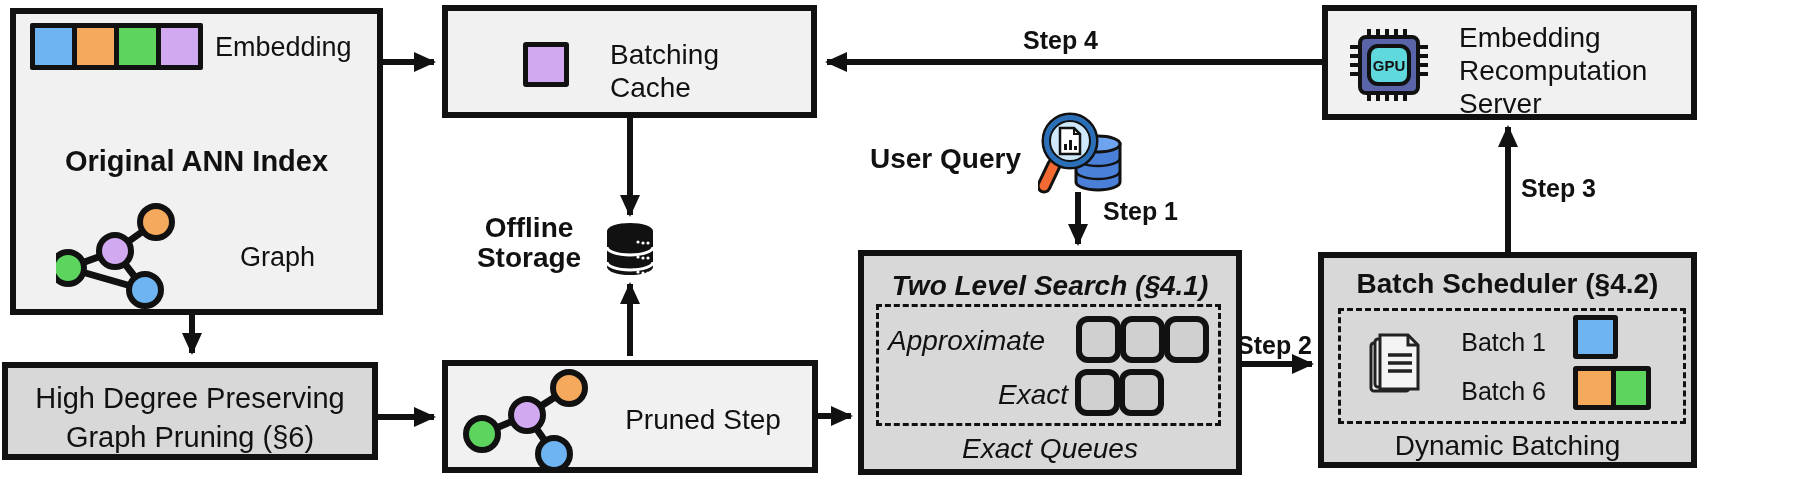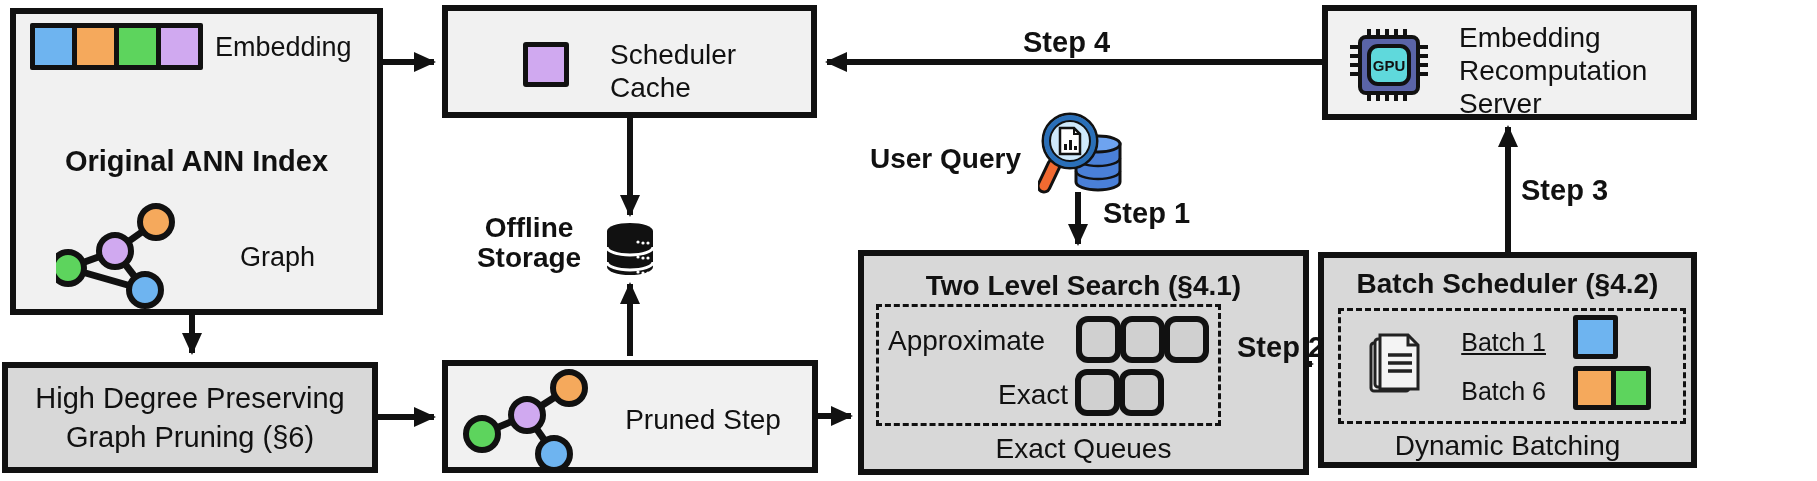--- a/index.html
+++ b/index.html
@@ -13,21 +13,21 @@
     position:relative; width:1817px; height:481px; background:var(--canvas_bg);
     font-family:"Liberation Sans", sans-serif; color:#111; overflow:hidden;
   }
   .box{position:absolute; border:6px solid var(--line); box-sizing:border-box;}
   .light{background:var(--light_box_bg);}
   .dark{background:var(--dark_box_bg);}
   .abs{position:absolute;}
   .bold{font-weight:bold;}
   .t27{font-size:27px; line-height:31px;}
   .t28{font-size:28px; line-height:32px;}
-  .step{position:absolute; font-size:29px; font-weight:bold; white-space:nowrap;}
+  .step{position:absolute; font-size:25px; font-weight:bold; white-space:nowrap;}
   #arrow-layer{position:absolute; left:0; top:0; pointer-events:none;}
 
   
   .embed-strip{display:flex; gap:5px; background:#111; padding:5px; border-radius:2px;}
   .embed-strip .cell{width:37px; height:37px;}
   .c-blue{background:var(--embed_blue);} .c-orange{background:var(--embed_orange);}
   .c-green{background:var(--embed_green);} .c-purple{background:var(--embed_purple);}
 
   
   .sq{border:5px solid var(--line); border-radius:3px; box-sizing:border-box;}
@@ -88,21 +88,21 @@
         <circle cx="59" cy="51" r="16" style="fill:var(--embed_purple)"></circle>
         <circle cx="12" cy="68" r="16" style="fill:var(--embed_green)"></circle>
         <circle cx="89" cy="90" r="16" style="fill:var(--embed_blue)"></circle>
       </g>
     </svg>
     <div class="abs t27 nowrap" style="left:224px; top:228px;">Graph</div>
   </div>
 
   <div class="box light" style="left:442px; top:5px; width:375px; height:113px;">
     <div class="abs sq c-purple" style="left:75px; top:31px; width:46px; height:45px;"></div>
-    <div class="abs t28" style="left:162px; top:27px; width:175px; line-height:33px;">Scheduler Cache</div>
+    <div class="abs t28" style="left:162px; top:27px; width:175px; line-height:33px;">Batching Cache</div>
   </div>
 
   <div class="box light" style="left:1322px; top:5px; width:375px; height:115px;">
     <svg class="abs" style="left:22px; top:18px;" width="78" height="72" viewBox="0 0 78 72">
       <g fill="#111">
         <rect x="17" y="0" width="4" height="10"></rect>
           <rect x="26" y="0" width="4" height="10"></rect>
         <rect x="35" y="0" width="4" height="10"></rect>
           <rect x="44" y="0" width="4" height="10"></rect>
         <rect x="53" y="0" width="4" height="10"></rect>
@@ -138,21 +138,21 @@
         <circle cx="43" cy="23" r="1.6"></circle>
       <circle cx="33" cy="37" r="1.6"></circle>
         <circle cx="38" cy="38" r="1.6"></circle>
         <circle cx="43" cy="38" r="1.6"></circle>
       <circle cx="33" cy="52" r="1.6"></circle>
         <circle cx="38" cy="53" r="1.6"></circle>
         <circle cx="43" cy="53" r="1.6"></circle>
     </g>
   </svg>
 
-  <div class="box dark" style="left:2px; top:362px; width:376px; height:111px;">
+  <div class="box dark" style="left:2px; top:362px; width:376px; height:98px;">
     <div class="abs center" style="left:0; top:11px; width:100%; font-size:29px; line-height:39px;">
       <div>High Degree Preserving</div>
       <div>Graph Pruning (§6)</div>
     </div>
   </div>
 
   <div class="box light" style="left:442px; top:360px; width:376px; height:113px;">
     <svg class="abs" style="left:12px; top:0px;" width="132" height="106" viewBox="0 0 132 106">
       <g stroke="#111" stroke-width="7">
         <line x1="109" y1="22" x2="67" y2="49"></line>
@@ -162,21 +162,21 @@
       <g stroke="#111" stroke-width="6">
         <circle cx="109" cy="22" r="16" style="fill:var(--embed_orange)"></circle>
         <circle cx="67" cy="49" r="16" style="fill:var(--embed_purple)"></circle>
         <circle cx="22" cy="68" r="16" style="fill:var(--embed_green)"></circle>
         <circle cx="94" cy="88" r="16" style="fill:var(--embed_blue)"></circle>
       </g>
     </svg>
     <div class="abs t28 center" style="left:150px; top:38px; width:210px;">Pruned Step</div>
   </div>
 
-  <div class="box dark" style="left:858px; top:250px; width:451px; height:225px;">
+  <div class="box dark" style="left:858px; top:250px; width:384px; height:225px;font-style:italic;">
     <div class="abs t28 bold center" style="left:0; top:14px; width:100%;">Two Level Search (§4.1)</div>
     <div class="dashed" style="left:12px; top:48px; width:345px; height:122px;">
       <div class="abs t28" style="left:9px; top:18px;">Approximate</div>
       <div class="abs slots" style="left:197px; top:9px;">
         <div class="slot"></div>
         <div class="slot"></div>
         <div class="slot"></div>
       </div>
       <div class="abs t28" style="left:9px; top:72px; width:180px; text-align:right;">Exact</div>
       <div class="abs slots" style="left:196px; top:62px;">
@@ -196,21 +196,21 @@
           <rect x="8" y="6" width="38" height="48" rx="3"></rect>
           <path d="M13,2 h28 l10,10 v44 h-38 z"></path>
         </g>
         <path d="M41,2 v10 h10" fill="none" stroke="#222" stroke-width="3"></path>
         <g stroke="#222" stroke-width="3.5">
           <line x1="21" y1="22" x2="45" y2="22"></line>
           <line x1="21" y1="30" x2="45" y2="30"></line>
           <line x1="21" y1="38" x2="45" y2="38"></line>
         </g>
       </svg>
-      <div class="abs nowrap" style="left:90px; top:17px; width:115px; text-align:right; font-size:25px;text-decoration:underline;">Batch 1</div>
+      <div class="abs nowrap" style="left:90px; top:17px; width:115px; text-align:right; font-size:25px;">Batch 1</div>
       <div class="abs sq c-blue" style="left:232px; top:4px; width:45px; height:44px;"></div>
       <div class="abs nowrap" style="left:90px; top:66px; width:115px; text-align:right; font-size:25px;">Batch 6</div>
       <div class="abs" style="left:232px; top:55px; display:flex;">
         <div class="sq c-orange" style="width:43px; height:44px;"></div>
         <div class="sq c-green" style="width:40px; height:44px; margin-left:-5px;"></div>
       </div>
     </div>
     <div class="abs t28 center" style="left:0; top:172px; width:100%;">Dynamic Batching</div>
   </div>
 

